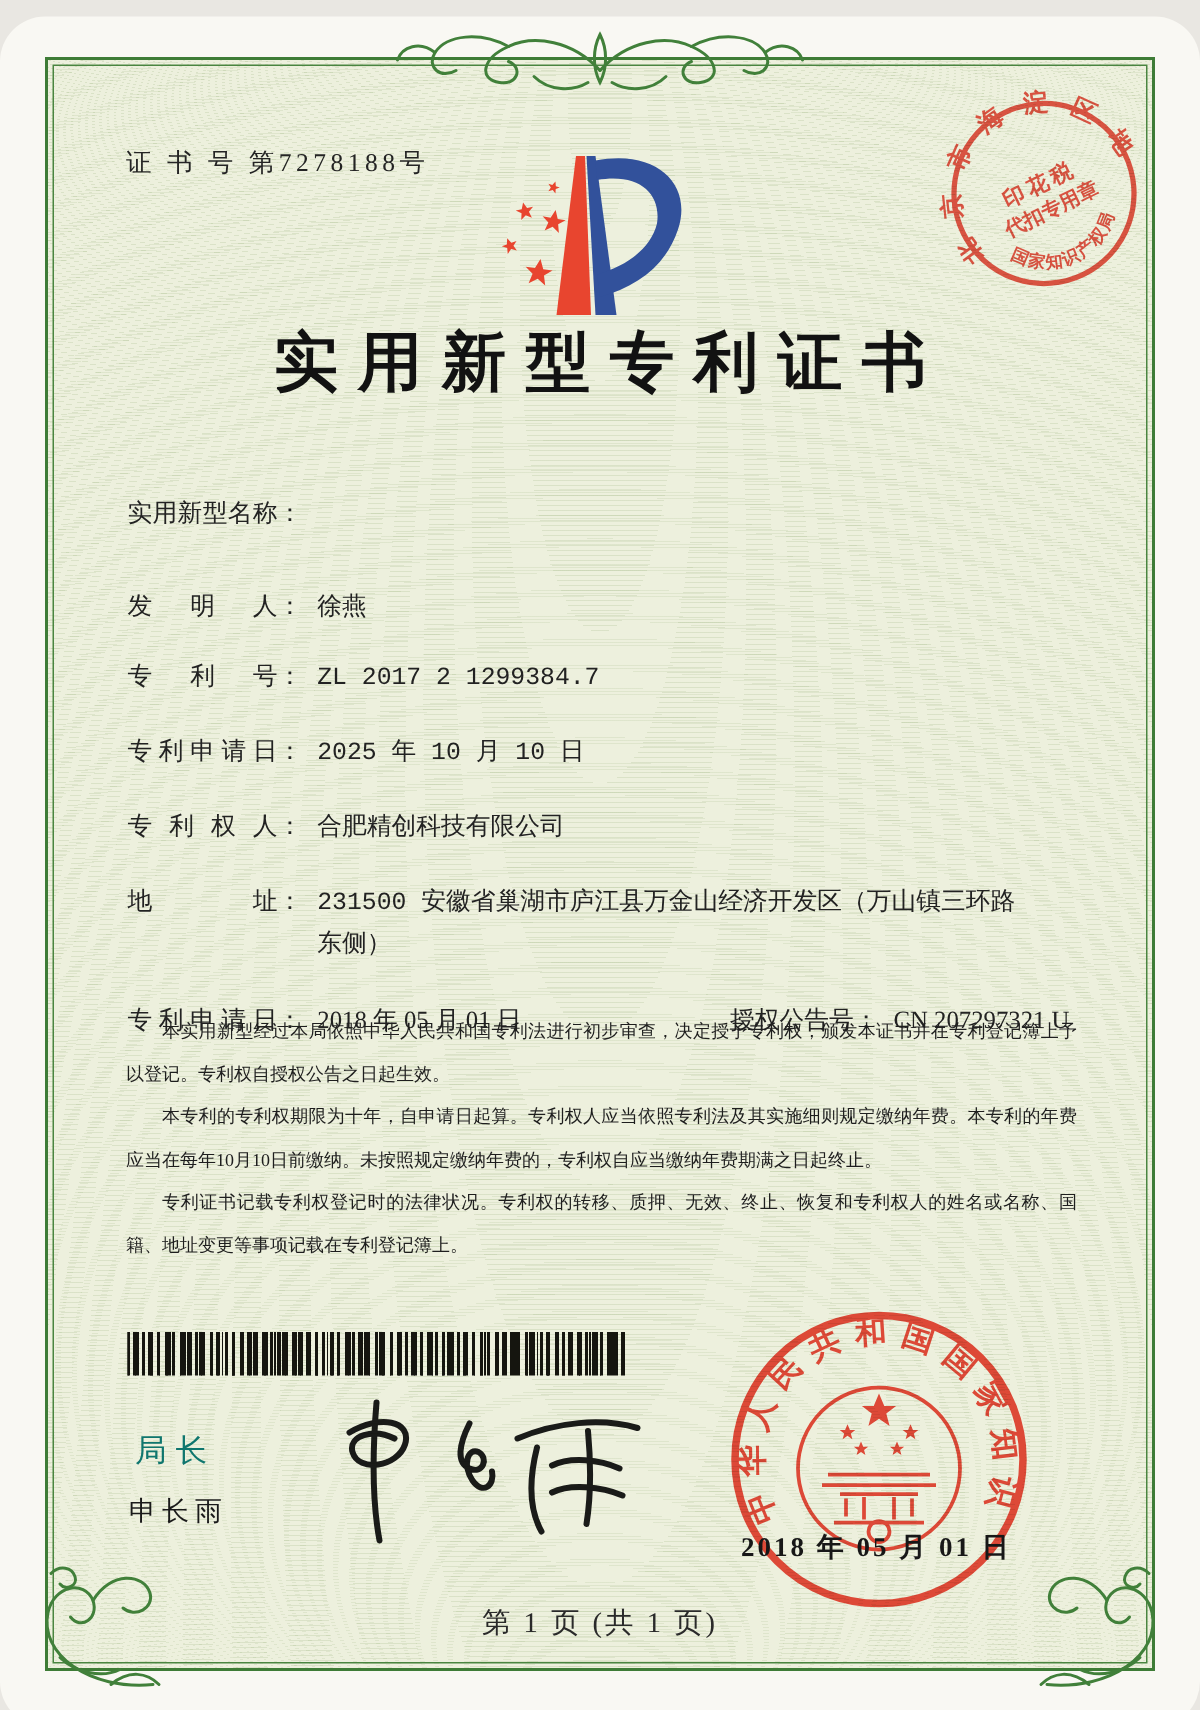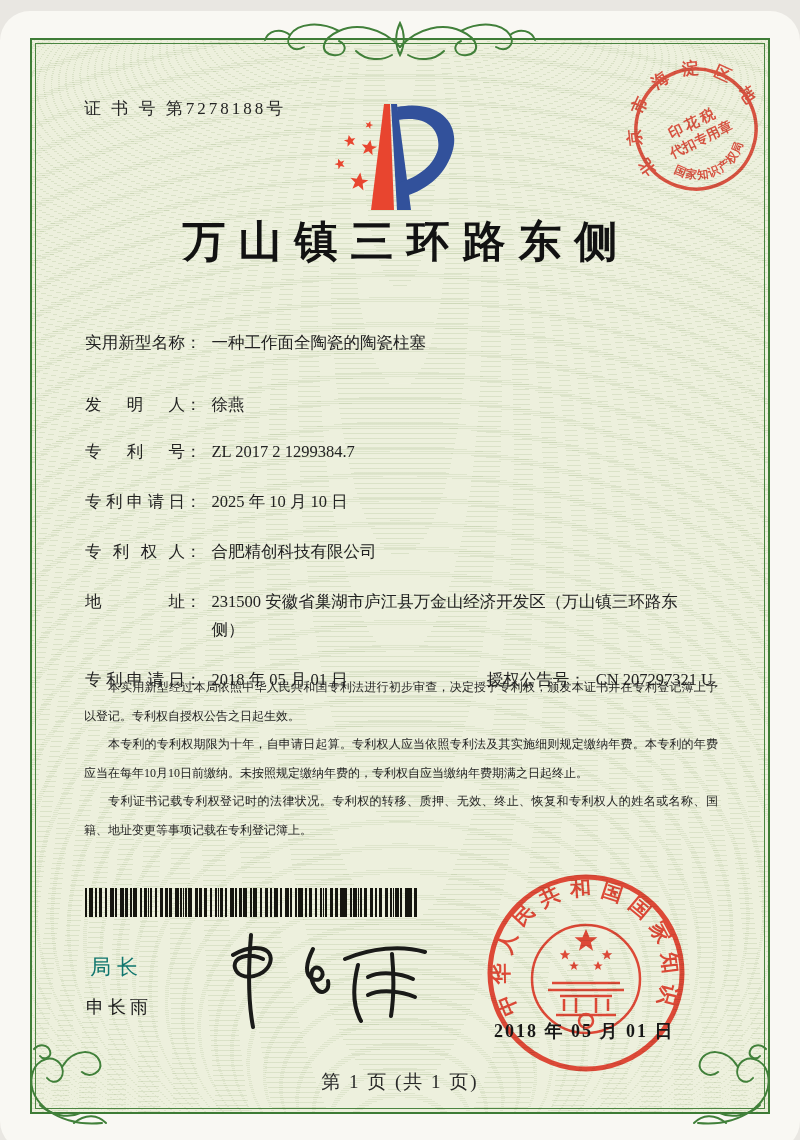--- a/index.html
+++ b/index.html
@@ -20,21 +20,21 @@
   .frame::before{content:"";position:absolute;inset:3px;border:1px solid #4a8540;}
   .ornament{position:absolute;pointer-events:none;}
   .ornament path{stroke:#41803a;fill:none;stroke-width:2;stroke-linecap:round;}
   .cert-no{position:absolute;left:84px;top:86px;font-size:17px;letter-spacing:3px;color:#242424;}
   .logo{position:absolute;left:326px;top:90px;}
   .doc-title{
     position:absolute;left:0;top:202px;width:100%;margin:0;text-align:center;
     font-size:43px;font-weight:bold;letter-spacing:13px;text-indent:13px;color:#121212;
   }
   .fields{position:absolute;left:85px;top:318px;width:628px;font-size:16.5px;line-height:28px;color:#222;}
-  .row{display:flex;align-items:flex-start;}
+  .row{display:flex;align-items:flex-start;font-family:Liberation Mono, monospace;}
   .m1{margin-bottom:34px;} .m2{margin-bottom:19px;} .m3{margin-bottom:22px;}
   .flabel{display:inline-block;width:100px;text-align:justify;text-align-last:justify;-moz-text-align-last:justify;flex:none;}
   .fvalue{margin-left:10px;}
   .addr-val{width:468px;}
   .pair{display:flex;}
   .row-split{display:flex;justify-content:space-between;}
   .paras{position:absolute;left:84px;top:662px;width:634px;font-size:12px;line-height:28.5px;text-align:justify;color:#1e1e1e;}
   .paras p{margin:0;text-indent:2em;}
   .barcode{
     position:absolute;left:85px;top:877px;width:332px;height:29px;
@@ -106,27 +106,26 @@
     </g>
     <g fill="#e8452f">
       <use href="#star" transform="translate(43,24) scale(0.42) rotate(18)"></use>
       <use href="#star" transform="translate(24,40) scale(0.62) rotate(-12)"></use>
       <use href="#star" transform="translate(43,47) scale(0.82) rotate(10)"></use>
       <use href="#star" transform="translate(14,63) scale(0.55) rotate(-20)"></use>
       <use href="#star" transform="translate(33,81) scale(0.95) rotate(8)"></use>
     </g>
   </svg>
 
-  <h1 class="doc-title">万山镇三环路东侧</h1>
+  <h1 class="doc-title">实用新型专利证书</h1>
 
   <div class="fields">
     <div class="row m1">
       <span class="flabel">实用新型名称</span>
         <span>：</span>
-      <span class="fvalue">一种工作面全陶瓷的陶瓷柱塞</span>
     </div>
     <div class="row m2">
       <span class="flabel">发明人</span>
         <span>：</span>
       <span class="fvalue">徐燕</span>
     </div>
     <div class="row m3">
       <span class="flabel">专利号</span>
         <span>：</span>
       <span class="fvalue">ZL 2017 2 1299384.7</span>

